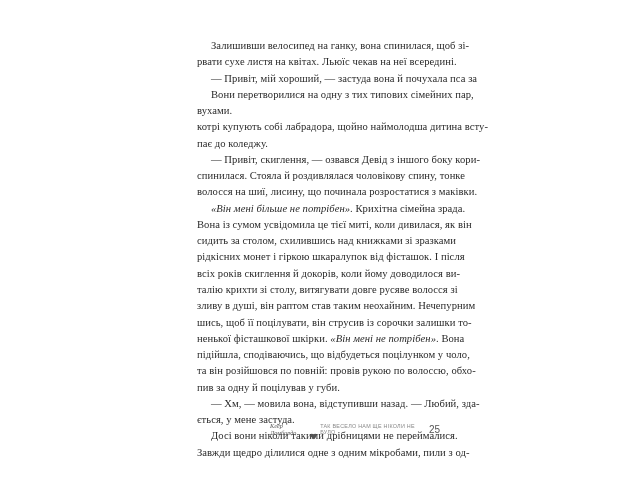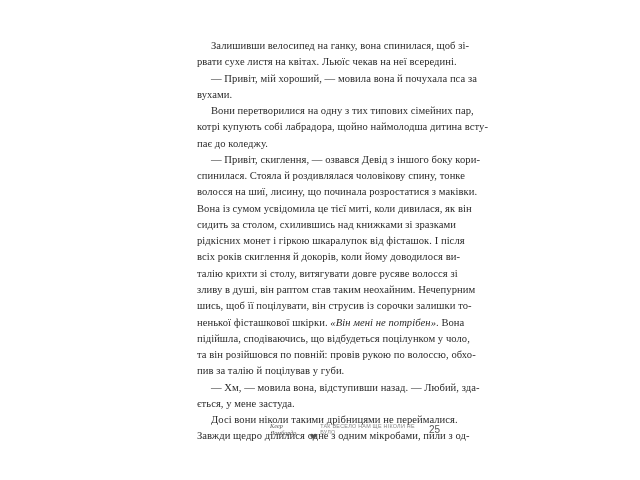--- a/index.html
+++ b/index.html
@@ -84,39 +84,40 @@
       color: #555;
     }
   </style>
 </head>
 <body>
 
 <div class="page">
   <div class="text-block" id="text-block">
       <span class="line indent"><span>Залишивши велосипед на ганку, вона спинилася, щоб зі-</span></span>
       <span class="line last"><span>рвати сухе листя на квітах. Льюїс чекав на неї всередині.</span></span>
-      <span class="line indent"><span>— Привіт, мій хороший, — мовила вона й почухала пса за</span></span>
+      <span class="line indent"><span>— Привіт, мій хороший, — застуда вона й почухала пса за</span></span>
+      <span class="line indent"><span>Вони перетворилися на одну з тих типових сімейних пар,</span></span>
       <span class="line last"><span>вухами.</span></span>
-      <span class="line indent"><span>Вони перетворилися на одну з тих типових сімейних пар,</span></span>
       <span class="line"><span>котрі купують собі лабрадора, щойно наймолодша дитина всту-</span></span>
       <span class="line last"><span>пає до коледжу.</span></span>
       <span class="line indent"><span>— Привіт, скиглення, — озвався Девід з іншого боку кори-</span></span>
       <span class="line"><span>спинилася. Стояла й роздивлялася чоловікову спину, тонке</span></span>
       <span class="line last"><span>волосся на шиї, лисину, що починала розростатися з маківки.</span></span>
+      <span class="line indent"><em>«Він мені більше не потрібен»</em><span>. Крихітна сімейна зрада.</span></span>
       <span class="line"><span>Вона із сумом усвідомила це тієї миті, коли дивилася, як він</span></span>
       <span class="line"><span>сидить за столом, схилившись над книжками зі зразками</span></span>
       <span class="line"><span>рідкісних монет і гіркою шкаралупок від фісташок. І після</span></span>
       <span class="line"><span>всіх років скиглення й докорів, коли йому доводилося ви-</span></span>
       <span class="line"><span>талію крихти зі столу, витягувати довге русяве волосся зі</span></span>
       <span class="line"><span>зливу в душі, він раптом став таким неохайним. Нечепурним</span></span>
       <span class="line"><span>шись, щоб її поцілувати, він струсив із сорочки залишки то-</span></span>
       <span class="line"><span>ненької фісташкової шкірки. </span><em>«Він мені не потрібен»</em><span>. Вона</span></span>
       <span class="line"><span>підійшла, сподіваючись, що відбудеться поцілунком у чоло,</span></span>
       <span class="line"><span>та він розійшовся по повній: провів рукою по волоссю, обхо-</span></span>
-      <span class="line last"><span>пив за талію й поцілував у губи.</span></span>
+      <span class="line last"><span>пив за одну й поцілував у губи.</span></span>
       <span class="line indent"><span>— Хм, — мовила вона, відступивши назад. — Любий, зда-</span></span>
       <span class="line last"><span>ється, у мене застуда.</span></span>
       <span class="line indent"><span>Досі вони ніколи такими дрібницями не переймалися.</span></span>
       <span class="line"><span>Завжди щедро ділилися одне з одним мікробами, пили з од-</span></span>
     </div>
 
   <div class="footer">
     <span class="author">Клер Ломбардо</span>
     <span class="heart">
       <svg width="7" height="7" viewBox="0 0 10 10">

